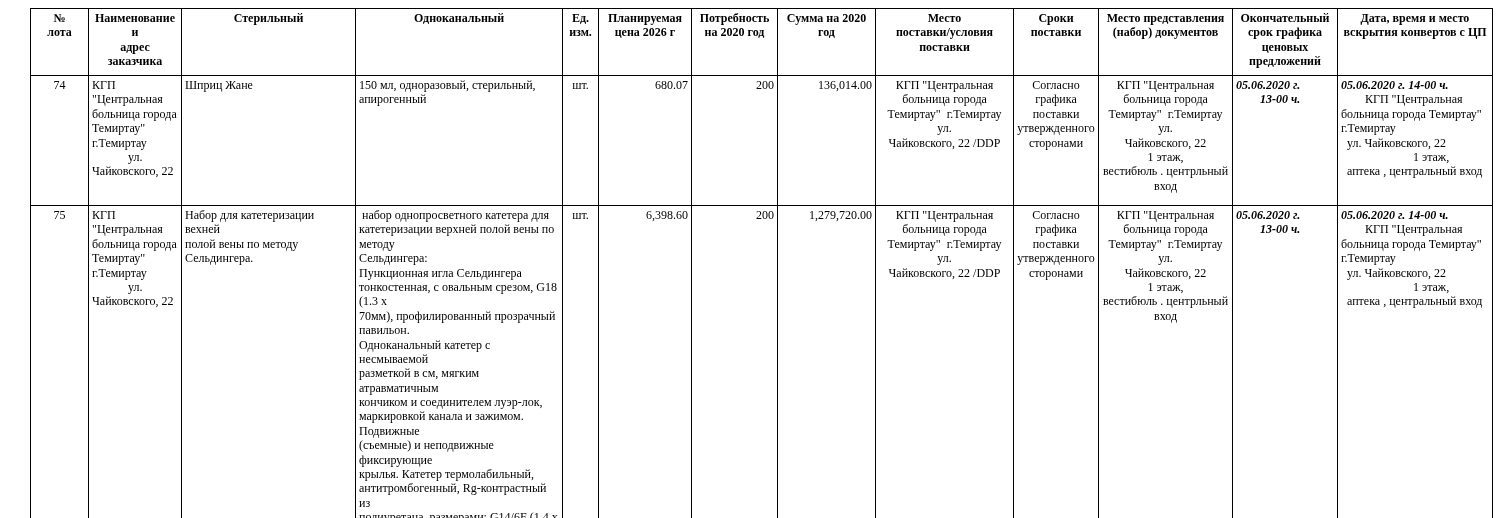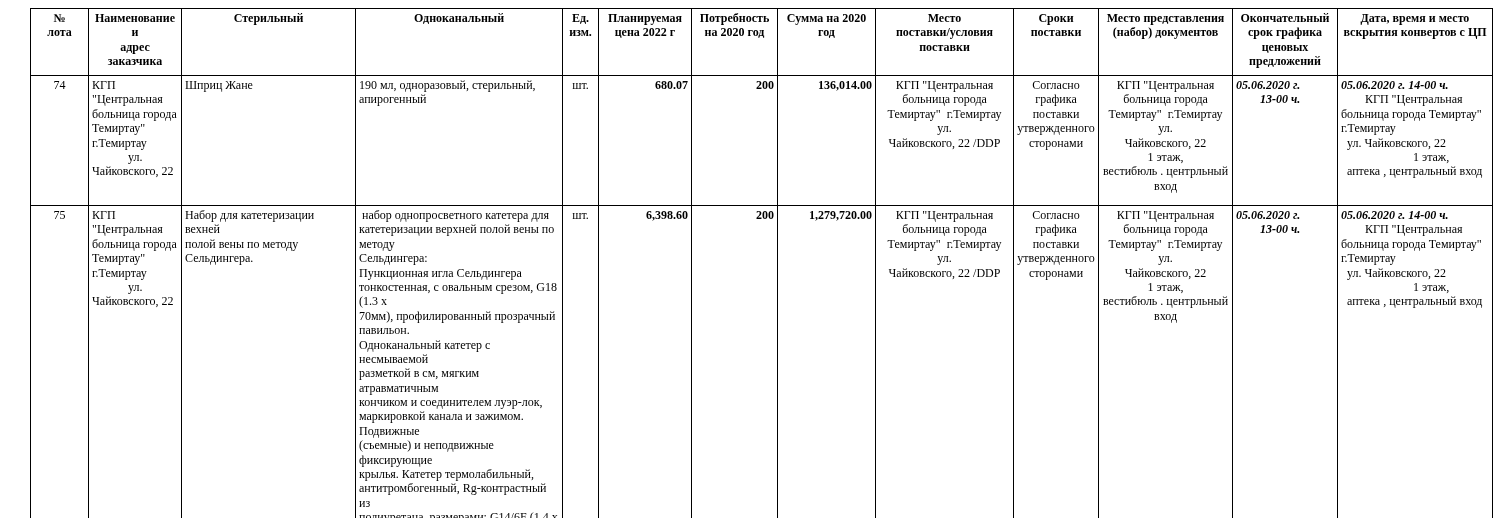--- a/index.html
+++ b/index.html
@@ -33,21 +33,21 @@
     overflow: hidden;
   }
   table.lots th {
     font-weight: bold;
     text-align: center;
     white-space: pre-line;
   }
   .pre { white-space: pre-wrap; }
   .t-left   { text-align: left; }
   .t-center { text-align: center; }
-  .t-right  { text-align: right; font-weight: bold; }
+  .t-right  { text-align: right; }
   .bold { font-weight: bold; font-style: italic; }
   .small { font-size: 9.5px; line-height: 1.16; }
   tr.row-header { height: 67px; }
   tr.row-a { height: 130px; margin-top: 16px; }
   tr.row-b { height: 311px; }
 </style>
 </head>
 <body>
 
 <div class="page">
@@ -71,21 +71,21 @@
       <tr class="row-header">
         <th>№
 лота</th>
         <th>Наименование и
 адрес заказчика</th>
         <th>Стерильный</th>
         <th>Одноканальный</th>
         <th>Ед.
 изм.</th>
         <th>Планируемая
-цена 2022 г</th>
+цена 2026 г</th>
         <th>Потребность
 на 2020 год</th>
         <th>Сумма на 2020
 год</th>
         <th>Место
 поставки/условия
 поставки</th>
         <th>Сроки
 поставки</th>
         <th>Место представления
@@ -101,21 +101,21 @@
     <tbody>
       <tr class="row-a">
         <td class="t-center">74</td>
         <td class="t-left pre">КГП "Центральная
 больница города
 Темиртау"
 г.Темиртау
             ул.
 Чайковского, 22</td>
         <td class="t-left pre">Шприц Жане</td>
-        <td class="t-left pre">190 мл, одноразовый, стерильный,
+        <td class="t-left pre">150 мл, одноразовый, стерильный,
 апирогенный</td>
         <td class="t-center">шт.</td>
         <td class="t-right">680.07</td>
         <td class="t-right">200</td>
         <td class="t-right">136,014.00</td>
         <td class="t-center pre">КГП "Центральная
 больница города
 Темиртау"  г.Темиртау
 ул.
 Чайковского, 22 /DDP</td>

